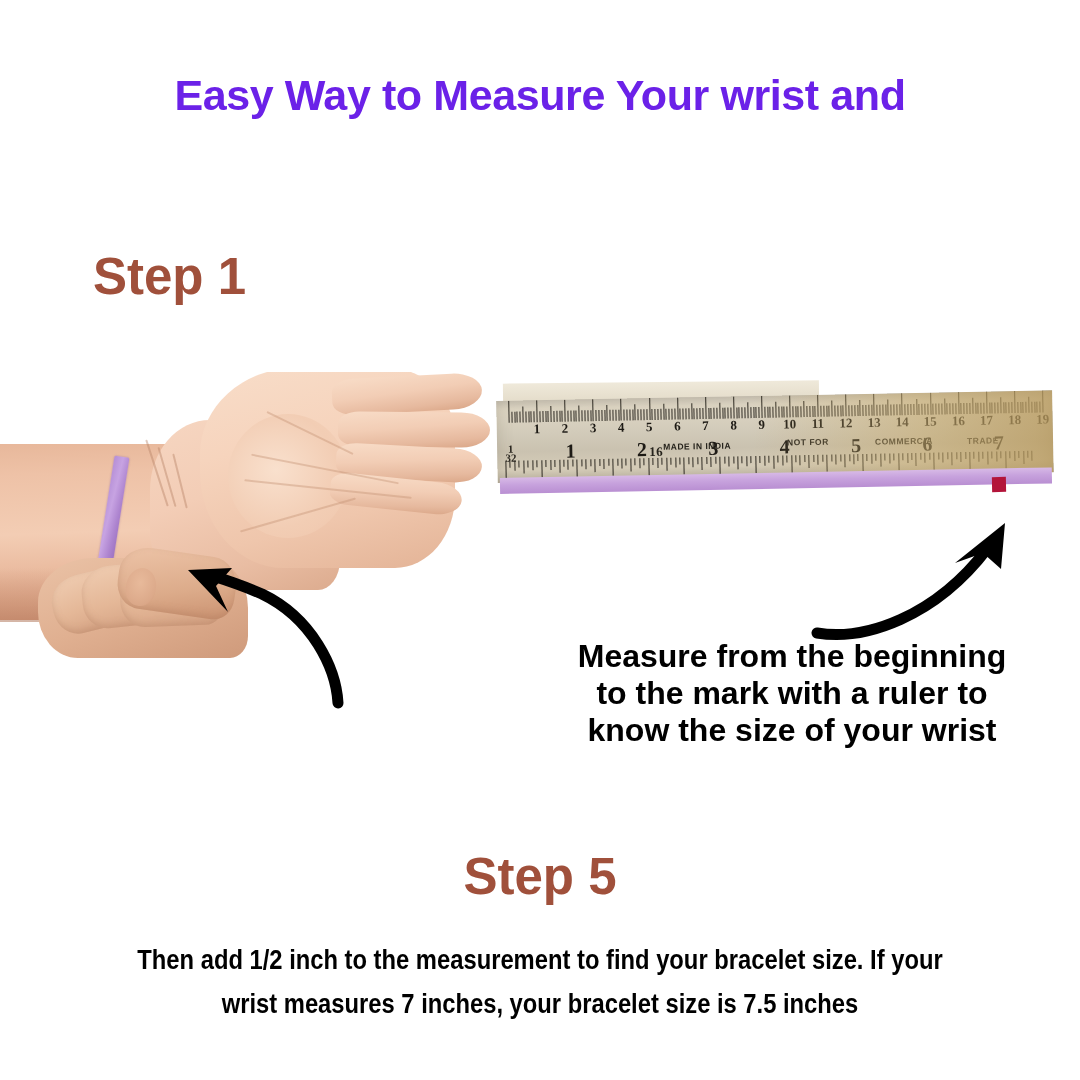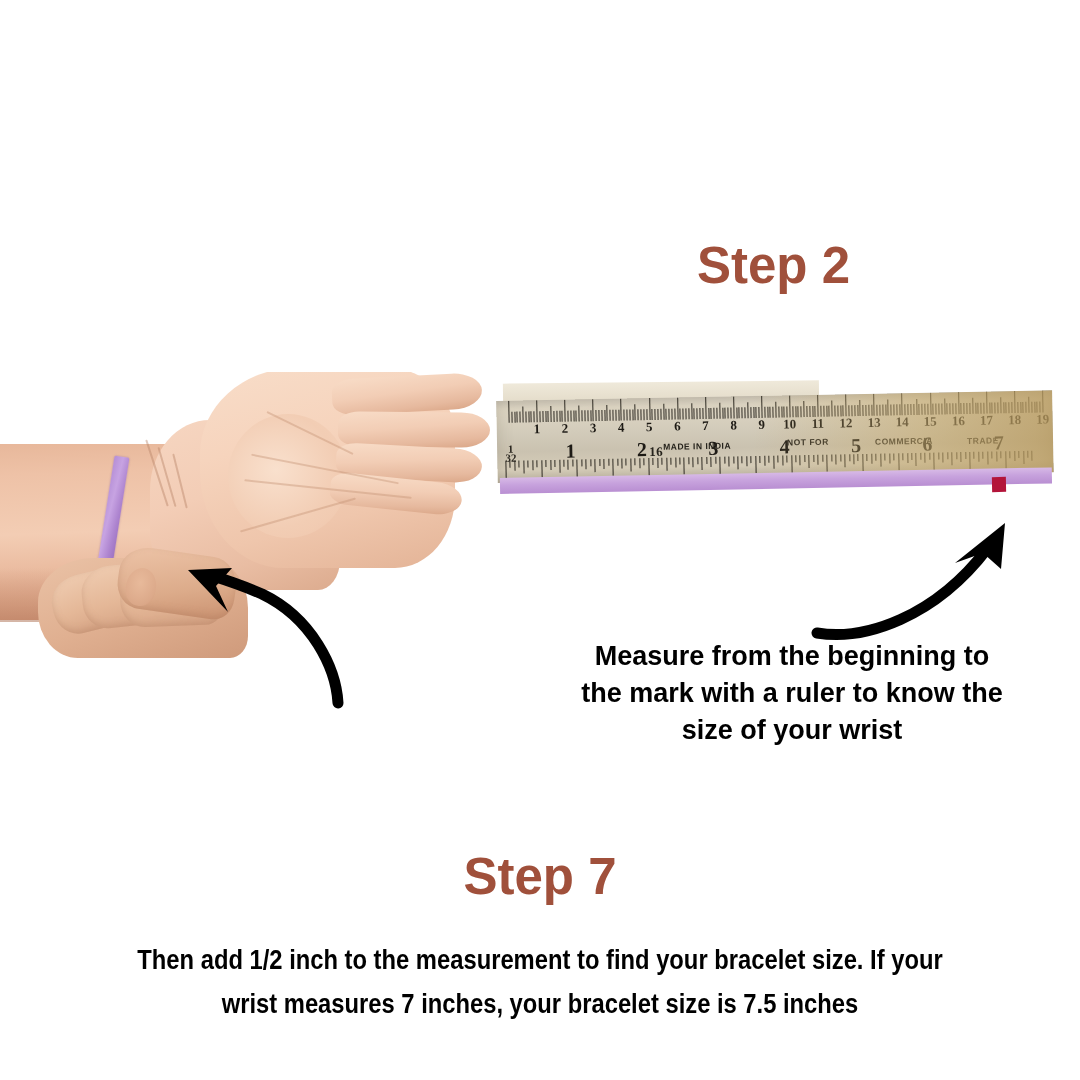--- a/index.html
+++ b/index.html
@@ -37,21 +37,21 @@
   }
   #step1-head{left:93px;top:249px;}
   #step2-head{left:697px;top:238px;}
   #step3-head{left:0;top:849px;width:1080px;text-align:center;}
 
   
   .caption{
     position:absolute;
     color:#000000;
     font-weight:bold;
-    font-size:27px;
+    font-size:32px;
     line-height:37px;
     text-align:center;
     font-family:"Liberation Sans", sans-serif;
   }
   #cap1{left:10px;top:710px;width:480px;}
   #cap2{left:572px;top:638px;width:440px;}
   #cap3{
     left:60px;top:938px;width:960px;
     font-size:27px;line-height:44px;
     transform:scaleX(0.88);transform-origin:50% 0;
@@ -205,22 +205,24 @@
     position:absolute;left:495px;top:95px;width:14px;height:15px;
     background:#b3143a;transform:rotate(-1.1deg);
   }
 </style>
 </head>
 <body>
 
 <div class="canvas">
 
   <div class="title">
+    <span>Easy Way to Measure Your wrist and</span>
   </div>
 
+  <div class="step-head" id="step1-head">Step 1</div>
 
   <div class="photo1">
     <div class="arm"></div>
     <div class="arm-shade"></div>
     <div class="wrist"></div>
     <div class="palm"></div>
     <div class="thumbpad"></div>
 
     <div class="finger f1"></div>
     <div class="finger f2"></div>
@@ -246,21 +248,20 @@
     <div class="pf pf4"></div>
     <div class="nail"></div>
   </div>
 
   <svg id="arrow1" viewBox="0 0 200 150">
     <path d="M168 143 C 166 108, 142 58, 92 34 C 74 26, 56 20, 40 15" stroke="#000" stroke-width="11" fill="none" stroke-linecap="round"></path>
     <path d="M18 10 L 62 8 L 46 26 L 58 52 Z" fill="#000"></path>
   </svg>
 
 
-  <div class="step-head" id="step2-head">Step 2</div>
 
   <div class="ruler-wrap">
     <div class="ruler-top-paper"></div>
 
     <div class="ruler-body woodright">
       <div class="tickrow top" id="ticks-top">
           <div class="tick" style="left: 12px; height: 22px;"></div>
           <div class="tick" style="left: 14.8105px; height: 11px;"></div>
           <div class="tick" style="left: 17.6211px; height: 11px;"></div>
           <div class="tick" style="left: 20.4316px; height: 11px;"></div>
@@ -620,16 +621,16 @@
     <div class="redmark2"></div>
   </div>
 
   <svg id="arrow2" viewBox="0 0 230 140">
     <path d="M12 128 C 60 136, 130 112, 182 44" stroke="#000" stroke-width="11" fill="none" stroke-linecap="round"></path>
     <path d="M200 18 L 196 64 L 178 48 L 150 58 Z" fill="#000"></path>
   </svg>
 
   <div class="caption" id="cap2">Measure from the beginning to the mark with a ruler to know the size of your wrist</div>
 
-  <div class="step-head" id="step3-head">Step 7</div>
+  <div class="step-head" id="step3-head">Step 5</div>
   <div class="caption" id="cap3">Then add 1/2 inch to the measurement  to find your bracelet size. If your wrist measures 7 inches, your bracelet size is 7.5 inches</div>
 
 </div>
 
 </body></html>

